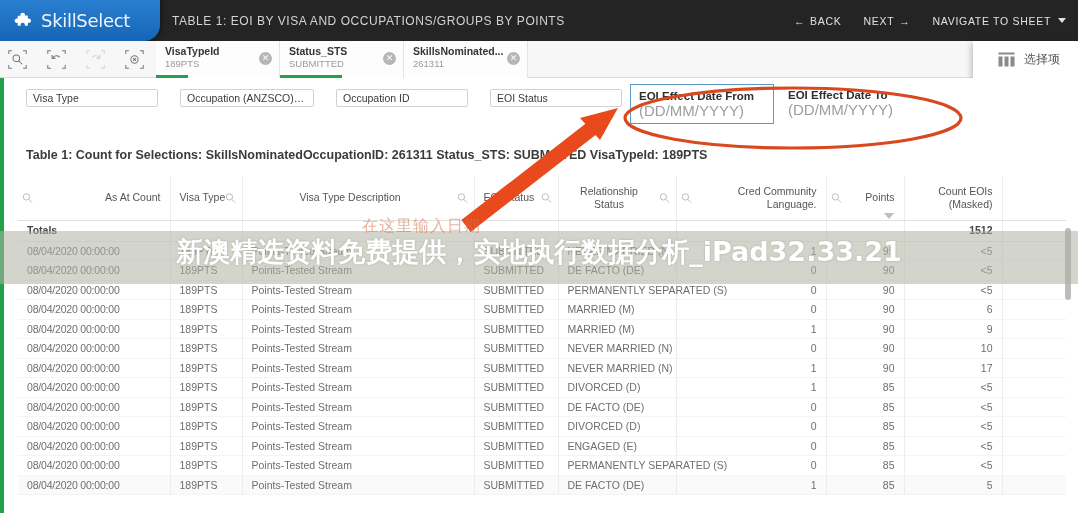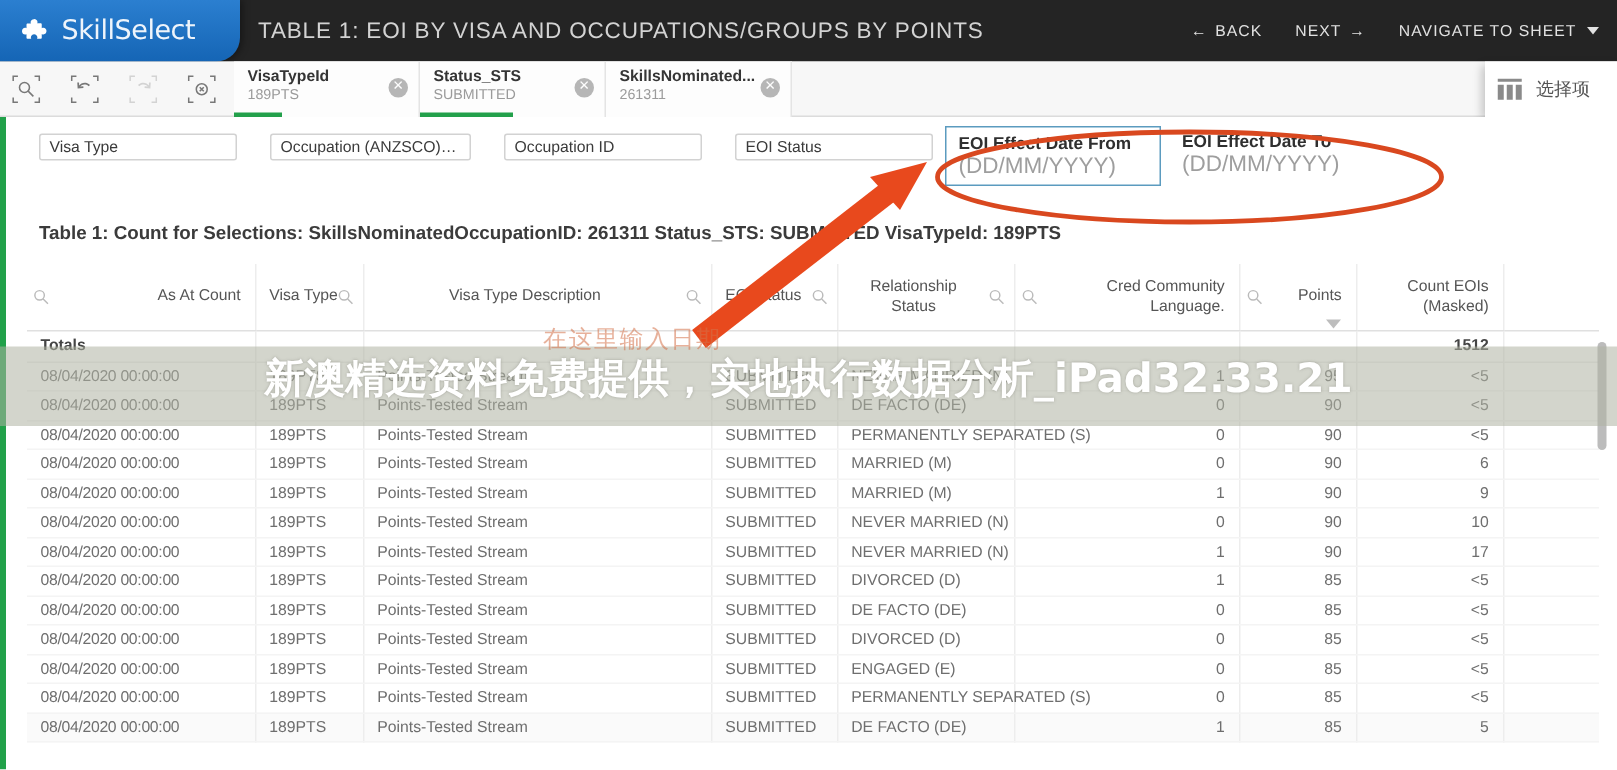--- a/index.html
+++ b/index.html
@@ -26,21 +26,21 @@
     box-shadow: 2px 0 5px rgba(0,0,0,0.35);
   }
   .puzzle-icon { width: 20px; height: 20px; flex: 0 0 auto; margin-right: 7px; }
   .logo-text {
     color: #eef4fb; font-size: 18px; letter-spacing: -0.3px;
     font-family: "DejaVu Sans", sans-serif; font-weight: 400;
   }
   .topbar-title {
     position: absolute; left: 172px; top: 0; height: 41px;
     display: flex; align-items: center;
-    color: #d3d3d3; font-size: 15px; letter-spacing: 0.55px;
+    color: #d3d3d3; font-size: 12px; letter-spacing: 0.55px;
   }
   .topbar-right {
     position: absolute; right: 12px; top: 0; height: 41px;
     display: flex; align-items: center; gap: 22px;
   }
   .nav-btn {
     color: #e2e2e2; font-size: 10.5px; letter-spacing: 0.7px;
     display: flex; align-items: center; gap: 5px; cursor: pointer;
   }
   .nav-btn .caret {
@@ -75,21 +75,21 @@
     border-radius: 50%; background: #b6b6b6; color: #fdfdfd;
     font-size: 9px; line-height: 13px; text-align: center; font-family: "DejaVu Sans", sans-serif;
   }
   .chip-bar { position: absolute; left: 0; bottom: 0; height: 3px; width: 100%; background: transparent; }
   .chip-bar i { display:block; height: 3px; }
   .chip-bar i.green { background: #23a04b; }
   .chip-bar i.grey  { background: #c9c9c9; }
 
   .selbar-right {
     position: absolute; right: 0; top: 0; height: 37px;
-    display: flex; align-items: center; gap: 9px; padding: 0 18px 0 8px;
+    display: flex; align-items: center; gap: 9px; padding: 0 18px 0 25px;
     background: #ffffff;
     box-shadow: -2px 2px 6px rgba(0,0,0,0.22);
   }
   .sel-right-label { font-size: 12px; color: #555; }
 
   
   .filterrow { position: absolute; left: 0; top: 78px; width: 1078px; height: 62px; background: #fff; }
   .fbox {
     position: absolute; top: 11px; height: 18px;
     border: 1px solid #d2d2d2; border-radius: 2px;

